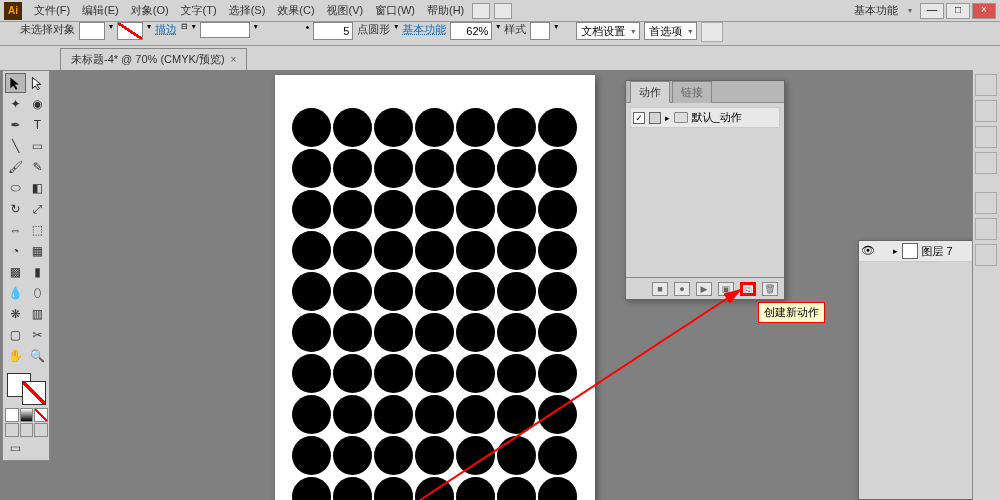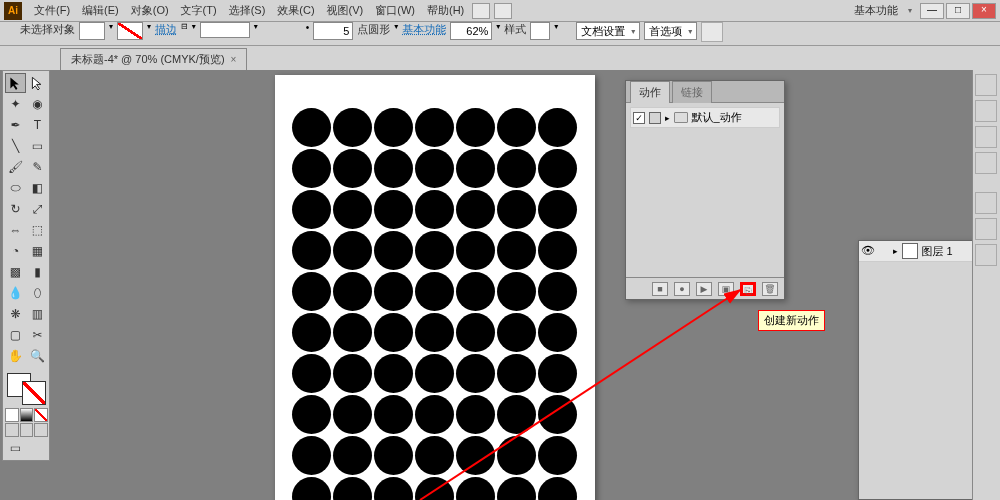--- a/index.html
+++ b/index.html
@@ -273,39 +273,39 @@
     <div class="panel-foot" style="position:absolute;bottom:0;left:0;right:0">
       <div class="foot-ico">■</div>
       <div class="foot-ico">●</div>
       <div class="foot-ico">▶</div>
       <div class="foot-ico">▣</div>
       <div class="foot-ico hilite">⎘</div>
       <div class="foot-ico">🗑</div>
     </div>
   </div>
 
-  <div class="tooltip" style="left:758px;top:240px">创建新动作</div>
+  <div class="tooltip" style="left:758px;top:232px">创建新动作</div>
 
   <svg class="arrow" style="left:400px;top:200px;width:360px;height:240px">
     <defs>
         <marker id="ah" markerWidth="10" markerHeight="10" refX="8" refY="3" orient="auto">
           <path d="M0,0 L0,6 L9,3 z" fill="#f00"></path>
         </marker>
       </defs>
     <line x1="20" y1="230" x2="340" y2="20" stroke="#f00" stroke-width="2" marker-end="url(#ah)"></line>
   </svg>
 
   <div class="panel" style="left:858px;top:170px;width:136px;height:260px">
     <div class="panel-body" style="padding:0">
       <div class="layer-row">
         <div class="eye">👁</div>
         <div style="width:10px"></div>
         <span style="font-size:9px">▸</span>
         <div class="layer-thumb"></div>
-        <span>图层 1</span>
+        <span>图层 7</span>
         <div class="layer-dot"></div>
       </div>
     </div>
   </div>
 
   <div class="dock">
     <div class="dock-ico"></div>
     <div class="dock-ico"></div>
     <div class="dock-ico"></div>
     <div class="dock-ico"></div>

